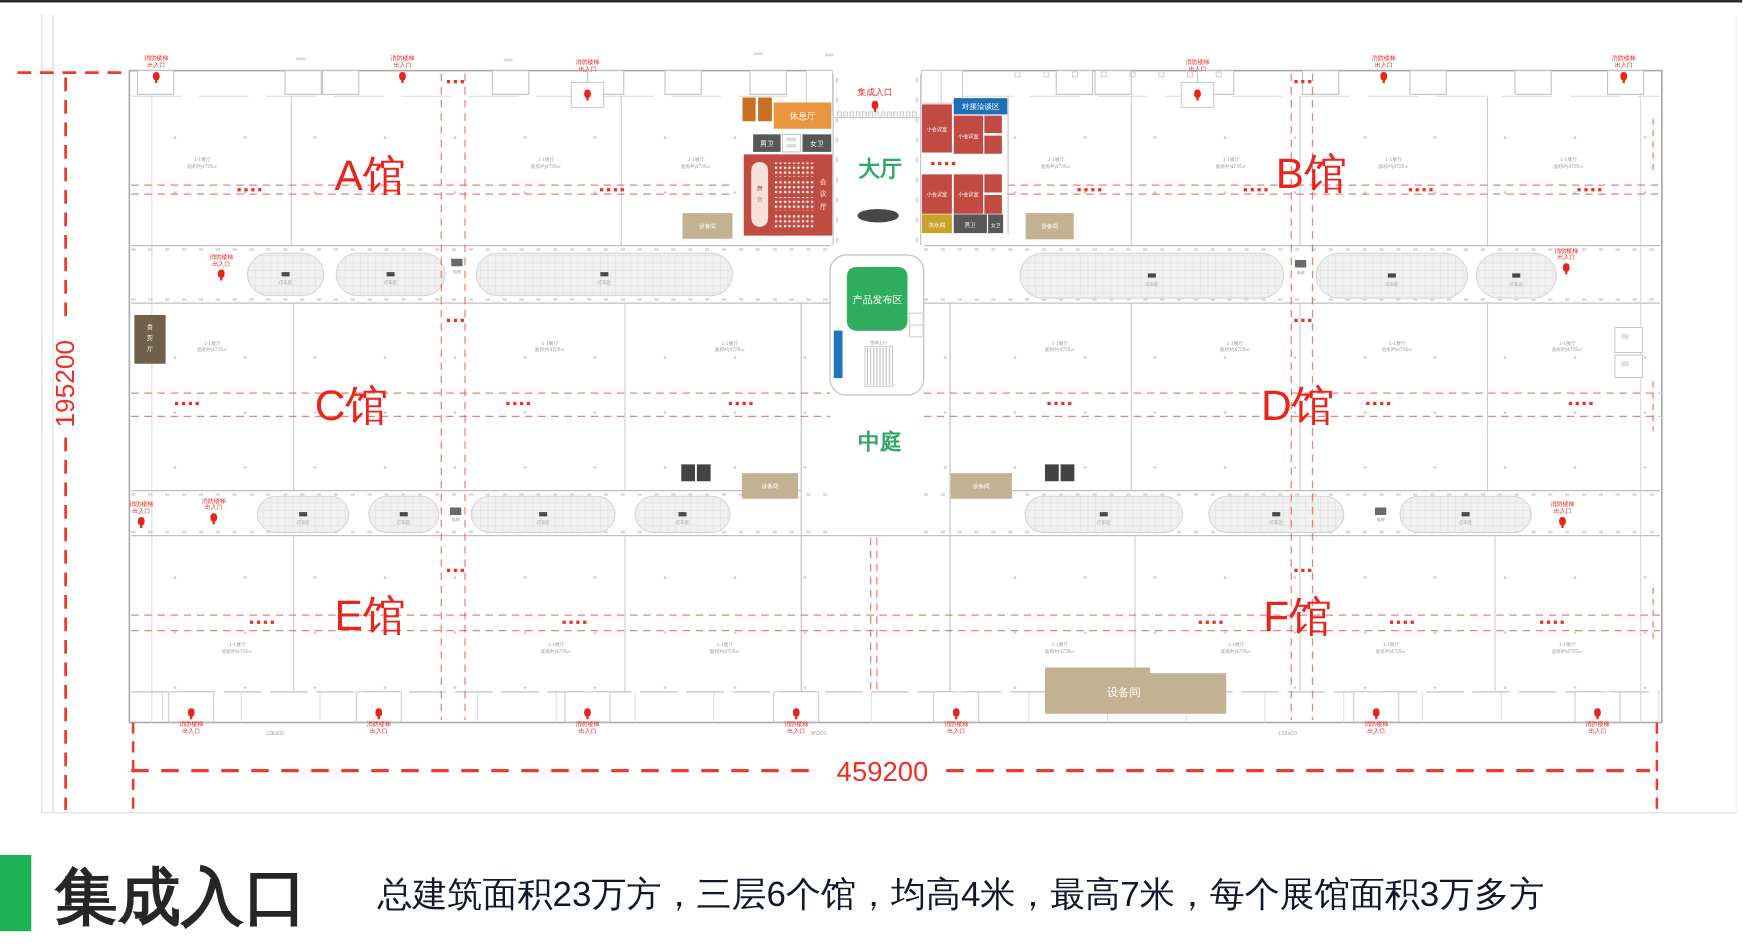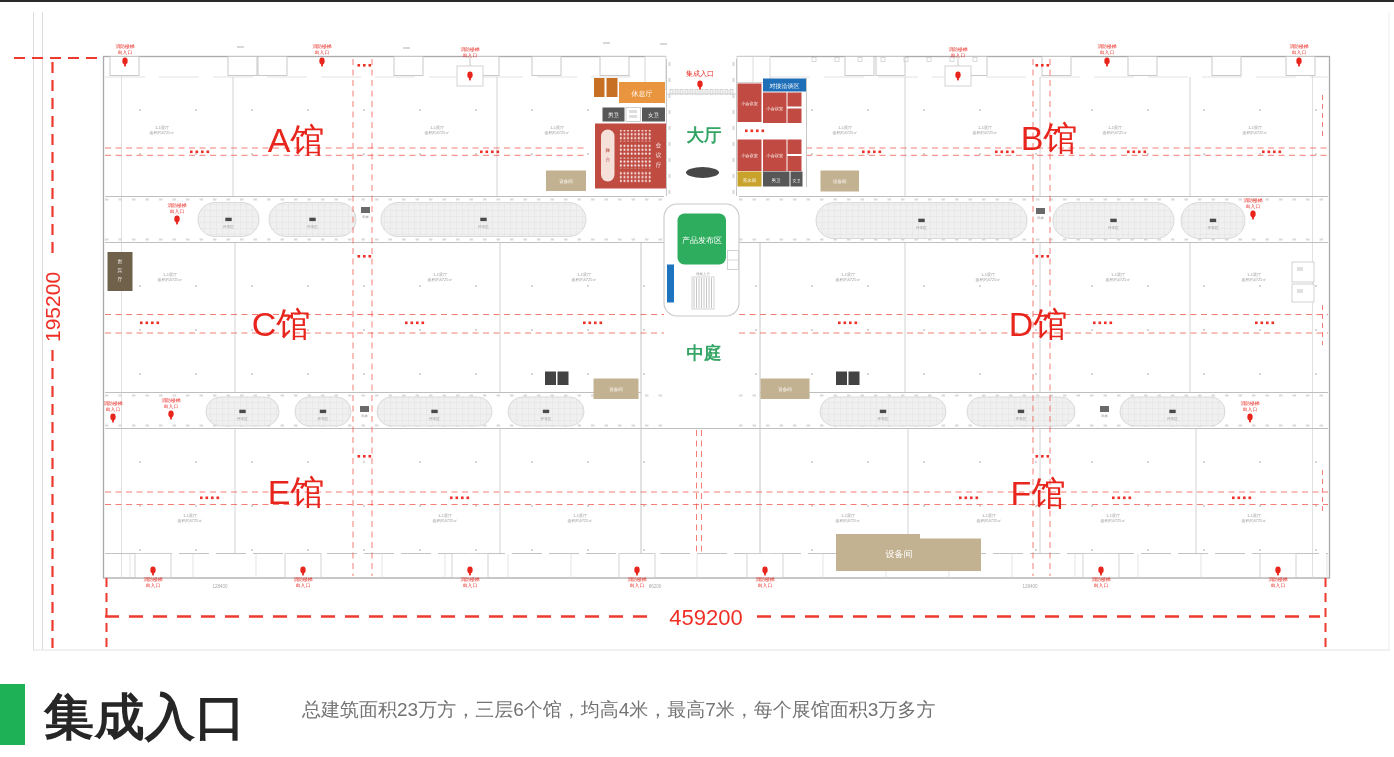--- a/index.html
+++ b/index.html
@@ -1,20 +1,20 @@
 <!DOCTYPE html>
 <html><head><meta charset="utf-8">
 <style>
 html,body{margin:0;padding:0;background:#fff;width:1394px;height:757px;overflow:hidden;
 font-family:"Liberation Sans",sans-serif;}
 #wrap{position:relative;width:1394px;height:757px;}
 #topbar{position:absolute;left:0;top:0;width:1394px;height:2.3px;background:#2a2a2a;}
 #gsq{position:absolute;left:0;top:684px;width:25px;height:60.5px;background:#1eb155;}
 #title{position:absolute;left:44px;top:684px;font-size:50px;font-weight:800;color:#262626;letter-spacing:0.5px;white-space:nowrap;}
-#subtitle{position:absolute;left:302px;top:697px;font-size:19px;color:#737373;white-space:nowrap;}
+#subtitle{position:absolute;left:302px;top:697px;font-size:28px;color:#0f172a;white-space:nowrap;}
 </style></head>
 <body>
 <div id="wrap">
 <svg width="1394" height="660" viewBox="0 0 1394 660" style="position:absolute;left:0;top:0">
       <defs>
 <pattern id="gdots" width="56" height="44" patternUnits="userSpaceOnUse">
   <circle cx="28" cy="22" r="1.1" fill="#cdcdcd"></circle>
 </pattern>
 <pattern id="hatch" width="6" height="6" patternUnits="userSpaceOnUse">
   <rect width="6" height="6" fill="#f0f0f0"></rect>

